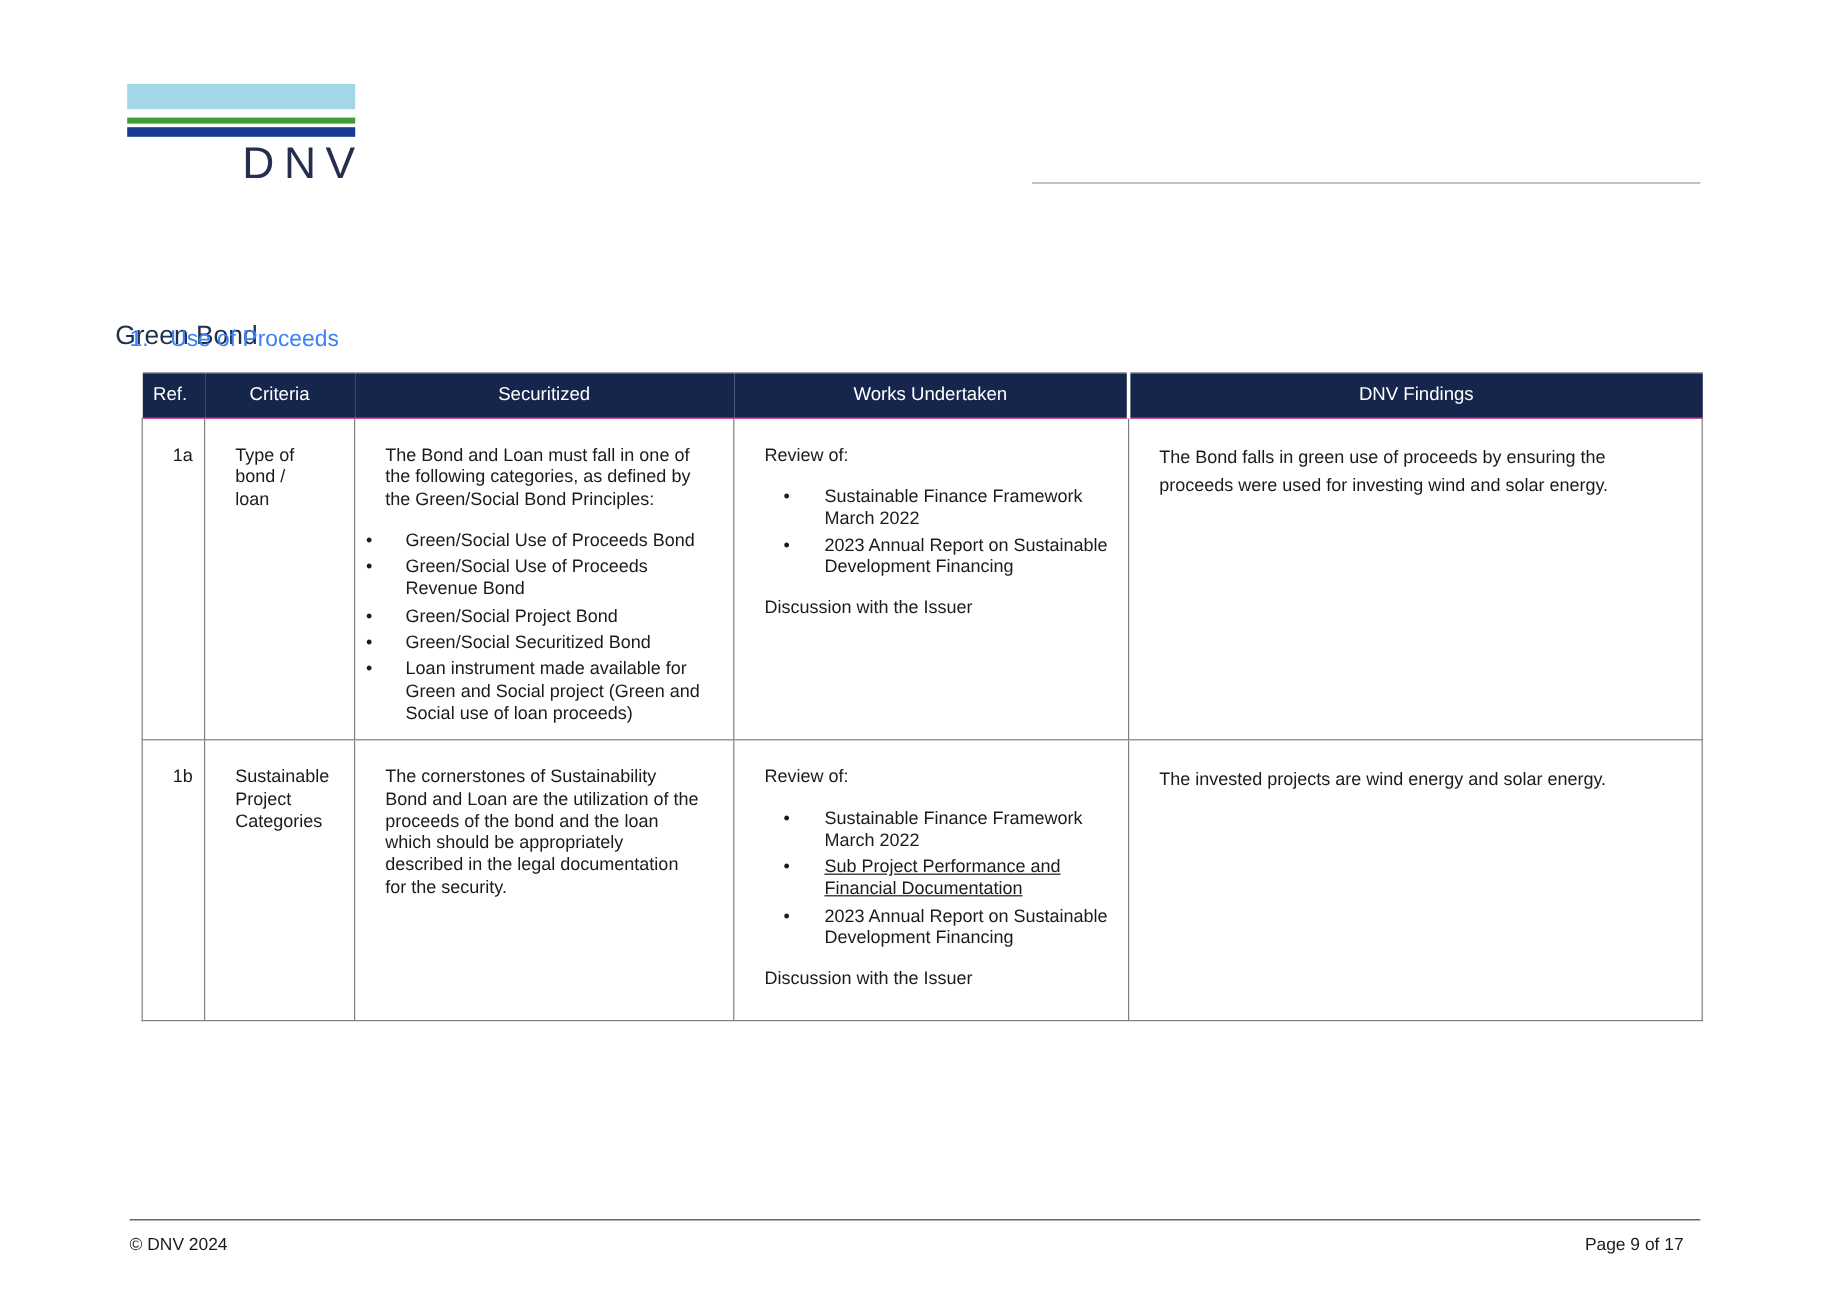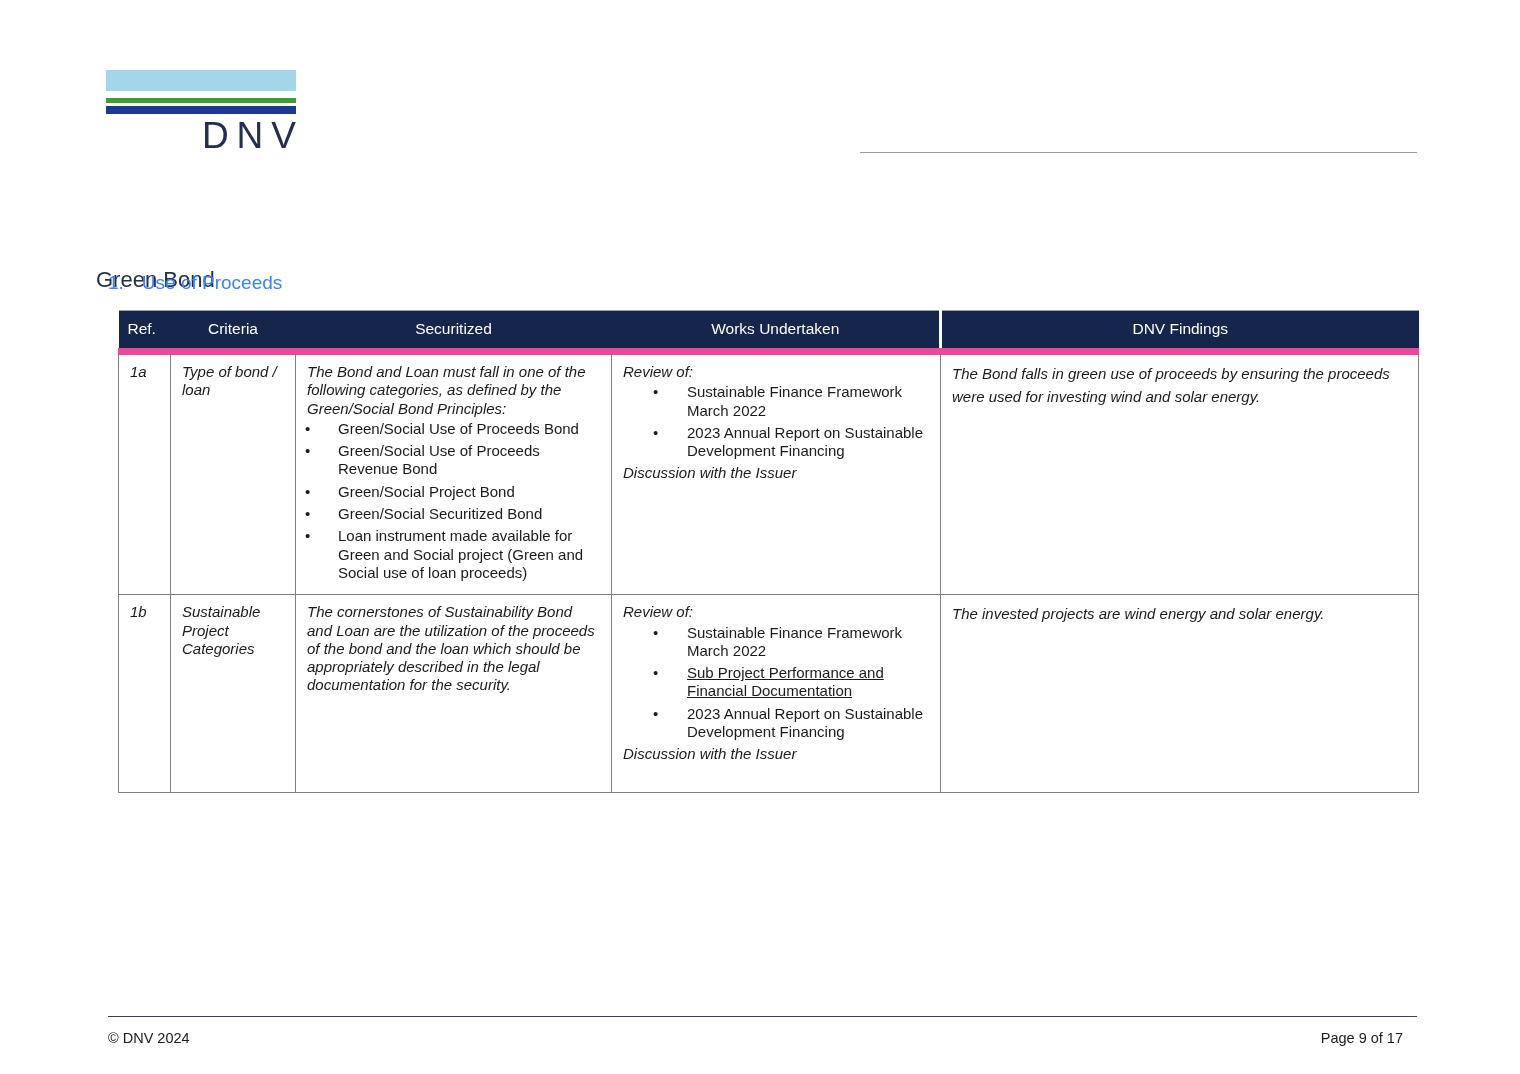--- a/index.html
+++ b/index.html
@@ -51,32 +51,32 @@
 
   
   .doc-table {
     position: absolute; left: 118px; top: 310px;
     width: 1300px; border-collapse: collapse; table-layout: fixed;
     font-size: 15px; line-height: 1.22;
   }
   .doc-table th {
     background: #16254c; color: #ffffff; font-weight: 400; font-size: 15.5px;
     height: 37px; padding: 0 8px; text-align: center; vertical-align: middle;
-    border-top: 1px solid #9aa0a6; border-bottom: 7px solid #ec4899;
+    border-top: 1px solid #9aa0a6; border-bottom: 1px solid #ec4899;
   }
   .doc-table th.col-ref { text-align: left; padding-left: 9px; }
   .doc-table th.col-findings { border-left: 3px solid #ffffff; }
   .doc-table td {
     border: 1px solid #808080; vertical-align: top;
     padding: 6px 10px 8px 9px; background: #ffffff;
   }
   .doc-table tr.row-a { height: 243px; }
   .doc-table tr.row-b { height: 198px; }
 
-  .cell p { margin: 2px; font-style: italic; }
+  .cell p { margin: 16px; }
   .intro { margin: 0 0 9px 0; }
   .bullet-item { display: flex; margin-bottom: 4px; }
   .bullet-marker { flex: 0 0 33px; }
   .works-cell .bullet-list { margin-left: 32px; }
   .works-cell .bullet-marker { flex: 0 0 34px; }
   .outro { margin-top: 11px; }
   .findings-cell p { line-height: 1.5; }
   .u { text-decoration: underline; }
 
   

